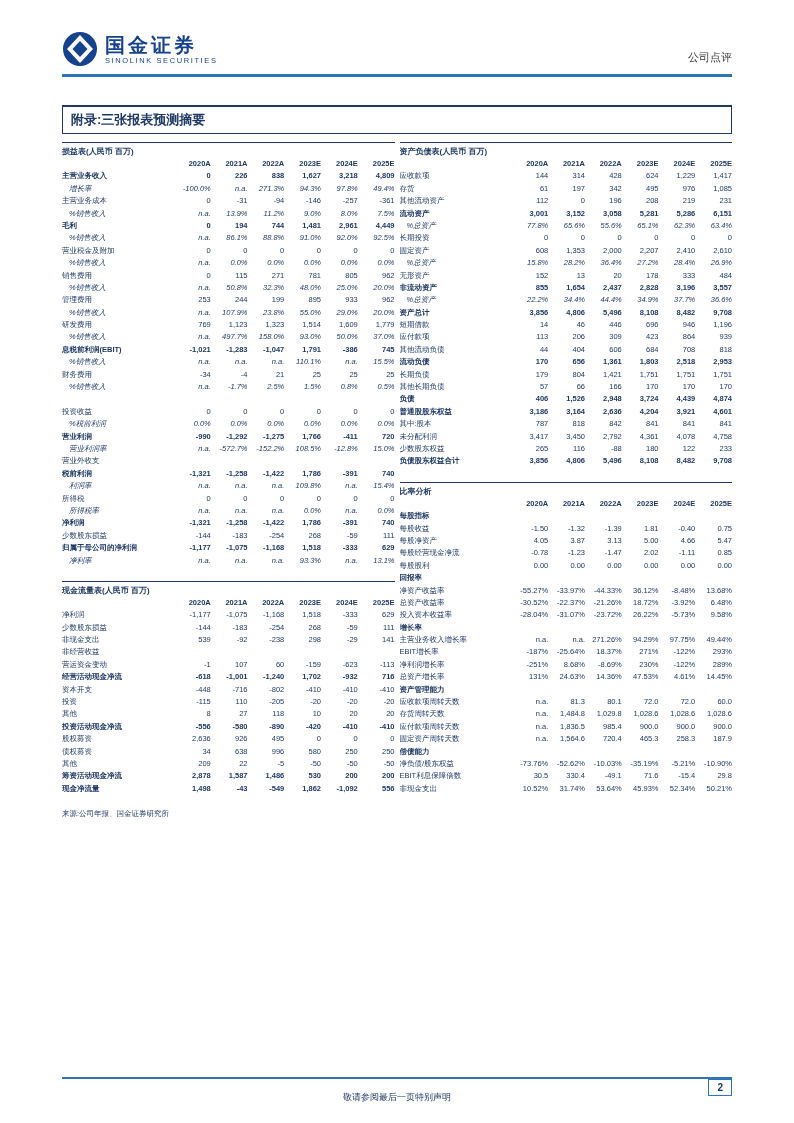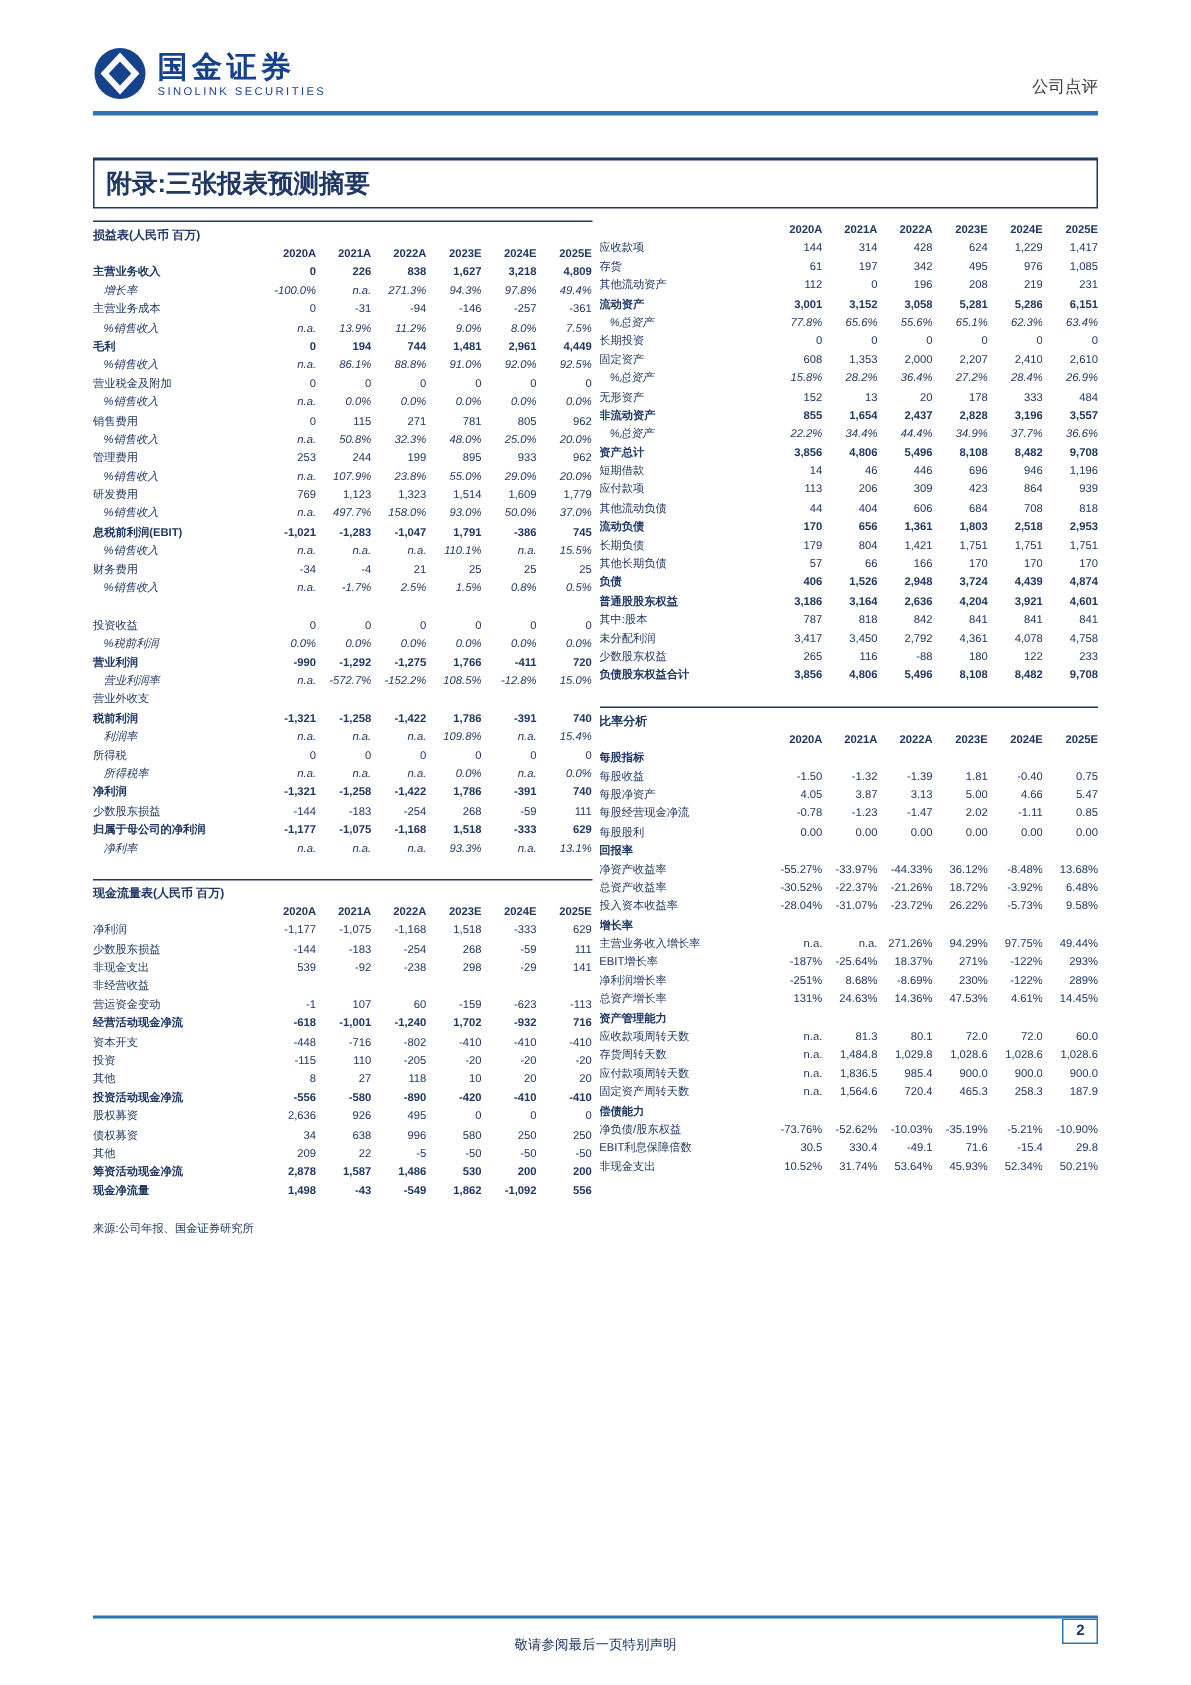--- a/index.html
+++ b/index.html
@@ -12,21 +12,21 @@
     margin:26px 36px 0; display:flex; justify-content:space-between; align-items:flex-end;
     border-bottom:3px solid #2e75b6; padding-bottom:7px;
   }
   .logo { display:flex; align-items:center; gap:7px; }
   .logo-text .brand-cn { font-size:20px; font-weight:bold; color:#15428b; letter-spacing:3px; line-height:22px; }
   .logo-text .brand-en { font-size:7.5px; color:#15428b; letter-spacing:1.6px; }
   .doc-type { font-size:11px; color:#3a3a3a; padding-bottom:2px;text-align:right; }
   
   .appendix-box {
     margin:28px 36px 0; border:1px solid #1f3864; border-top-width:2px;
-    padding:4px 8px; font-size:17px; font-weight:bold; color:#1f3864;
+    padding:4px 8px; font-size:13px; font-weight:bold; color:#1f3864;
   }
   
   .tables { margin:8px 36px 0; display:flex; gap:5px; }
   .col { flex:1 1 0; min-width:0; }
   .fin-table { font-size:7.5px; color:#1f3864; }
   .fin-table.mt { margin-top:14px; }
   .t-title {
     font-weight:bold; font-size:8px; border-top:1.5px solid #1f3864;
     padding:3px 0 1px; color:#1f3864;
   }
@@ -518,20 +518,21 @@
             <div class="td num">-43</div>
             <div class="td num">-549</div>
             <div class="td num">1,862</div>
             <div class="td num">-1,092</div>
             <div class="td num">556</div>
           </div>
         </div>
     </div>
     <div class="col">
       <div class="fin-table">
+          <div class="t-title">资产负债表(人民币 百万)</div>
           <div class="tr years">
             <div class="td label"></div>
             <div class="td num">2020A</div>
             <div class="td num">2021A</div>
             <div class="td num">2022A</div>
             <div class="td num">2023E</div>
             <div class="td num">2024E</div>
             <div class="td num">2025E</div>
           </div>
           <div class="tr">

